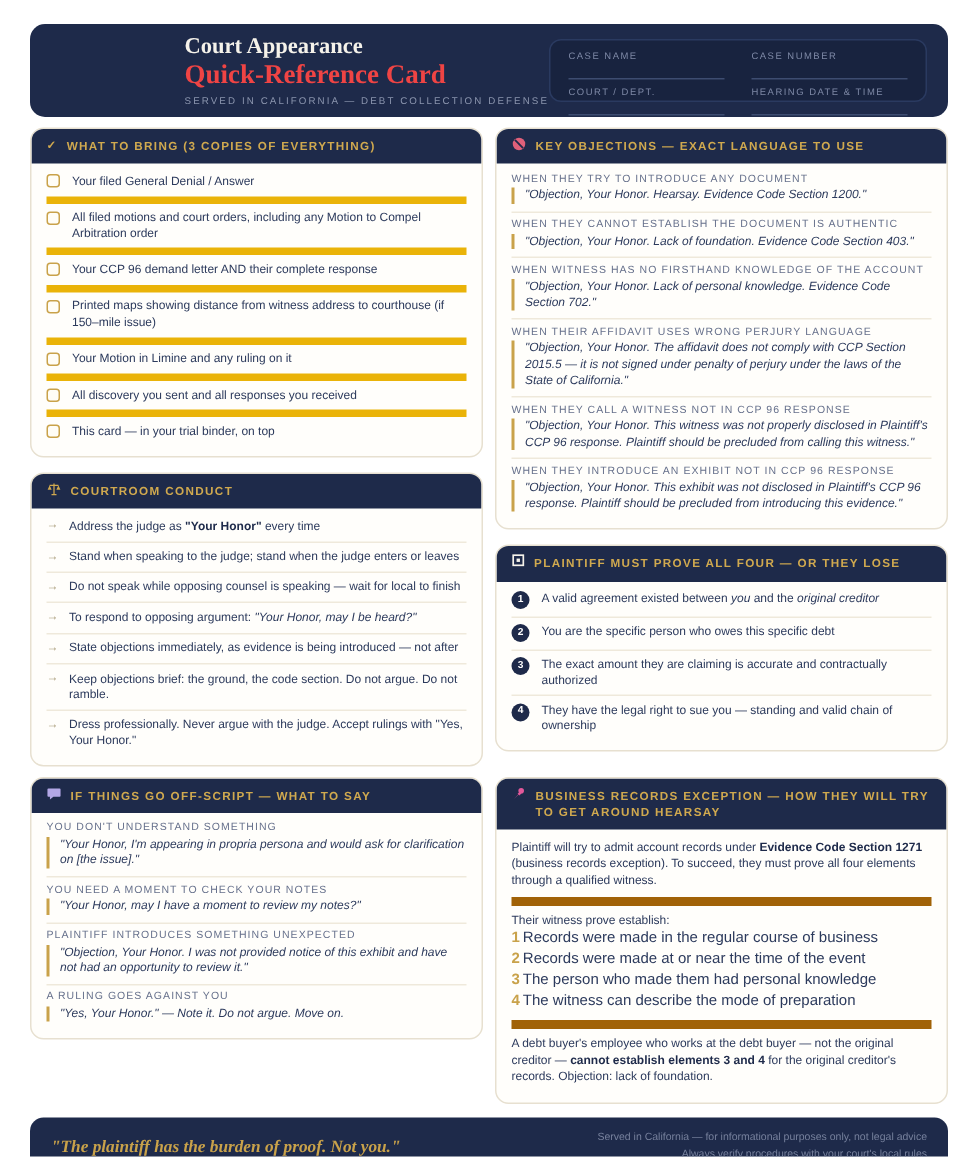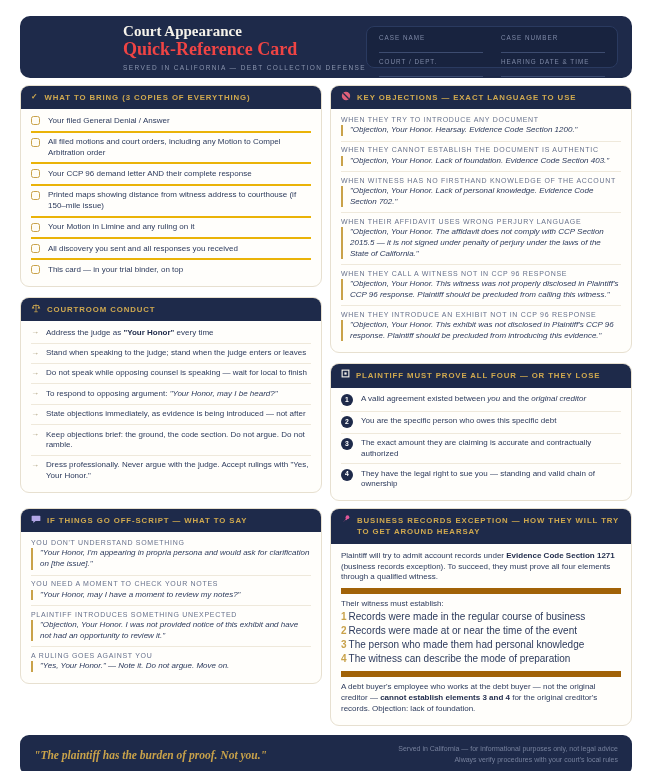--- a/index.html
+++ b/index.html
@@ -54,21 +54,21 @@
     background:#1e2a4a; padding:6px 10px;
     color:#d0a94f; font-size:7.8px; font-weight:bold; letter-spacing:0.9px;
     display:flex; gap:6px; align-items:flex-start; line-height:1.45;
   }
   .card-head .ic { flex:none; margin-top:-1px; }
   .card-body { padding:2px 10px 6px; }
 
   
   .chk-item {
     display:flex; gap:8px; align-items:flex-start;
-    padding:4.5px 0; border-bottom:2px solid #eab308;
+    padding:4.5px 0; border-bottom:5px solid #eab308;
     font-size:8px; line-height:1.3;
   }
   .chk-item:last-child { border-bottom:none; }
   .checkbox {
     width:9px; height:9px; flex:none; margin-top:0.5px;
     border:1.3px solid #c9a24a; border-radius:2.5px; background:#fffdf6;
   }
 
   
   .cond-item {
@@ -340,21 +340,21 @@
               <circle cx="15.5" cy="7.5" r="4.5"></circle>
               <rect x="10.5" y="10" width="5" height="4" transform="rotate(-45 13 12)"></rect>
               <path d="M11 13l-7.5 8 8-7.5z"></path>
             </g>
           </svg>
           <span>BUSINESS RECORDS EXCEPTION — HOW THEY WILL TRY TO GET AROUND HEARSAY</span>
         </div>
         <div class="card-body">
           <p class="div"><span>Plaintiff will try to admit account records under </span><strong>Evidence Code Section 1271</strong><span> (business records exception). To succeed, they must prove all four elements through a qualified witness.</span></p>
           <p class="div">
-            <span>Their witness must establish:</span><br>
+            <span>Their witness prove establish:</span><br>
             <span class="est-line"><span class="gn">1</span><span>Records were made in the regular course of business</span></span><br>
             <span class="est-line"><span class="gn">2</span><span>Records were made at or near the time of the event</span></span><br>
             <span class="est-line"><span class="gn">3</span><span>The person who made them had personal knowledge</span></span><br>
             <span class="est-line"><span class="gn">4</span><span>The witness can describe the mode of preparation</span></span>
           </p>
           <p><span>A debt buyer's employee who works at the debt buyer — not the original creditor — </span><strong>cannot establish elements 3 and 4</strong><span> for the original creditor's records. Objection: lack of foundation.</span></p>
         </div>
       </div>
     </div>
   </div>

